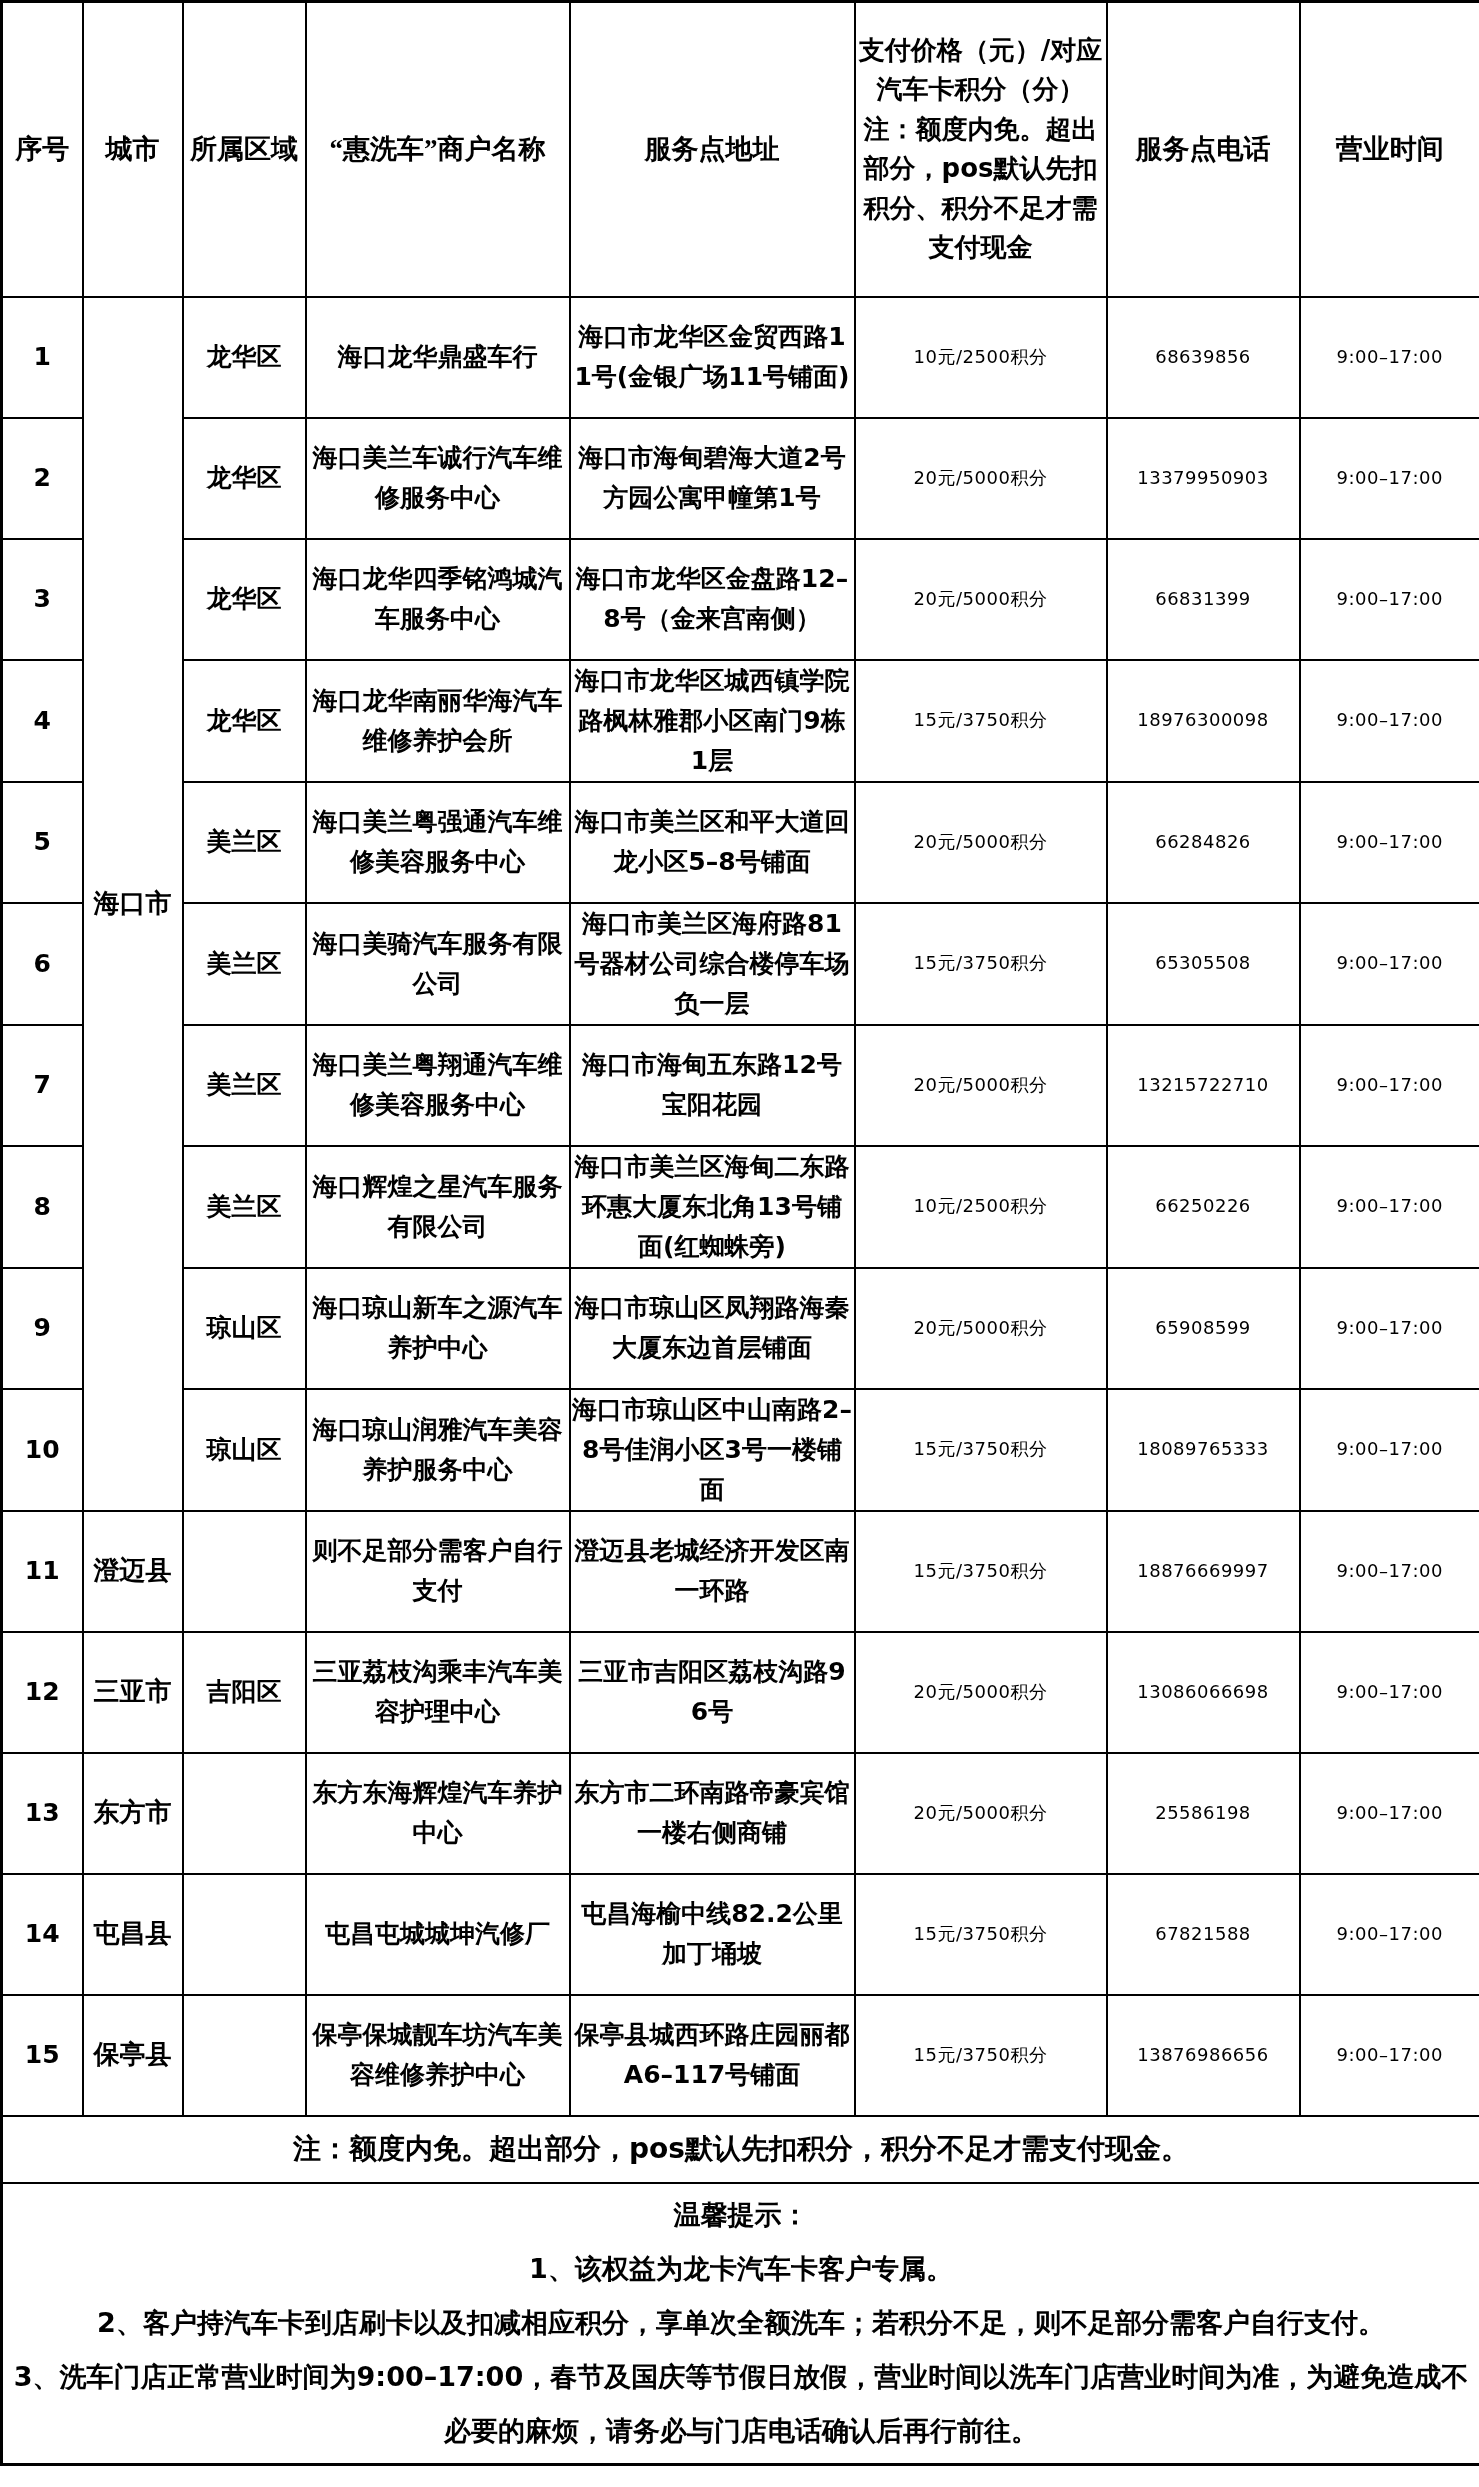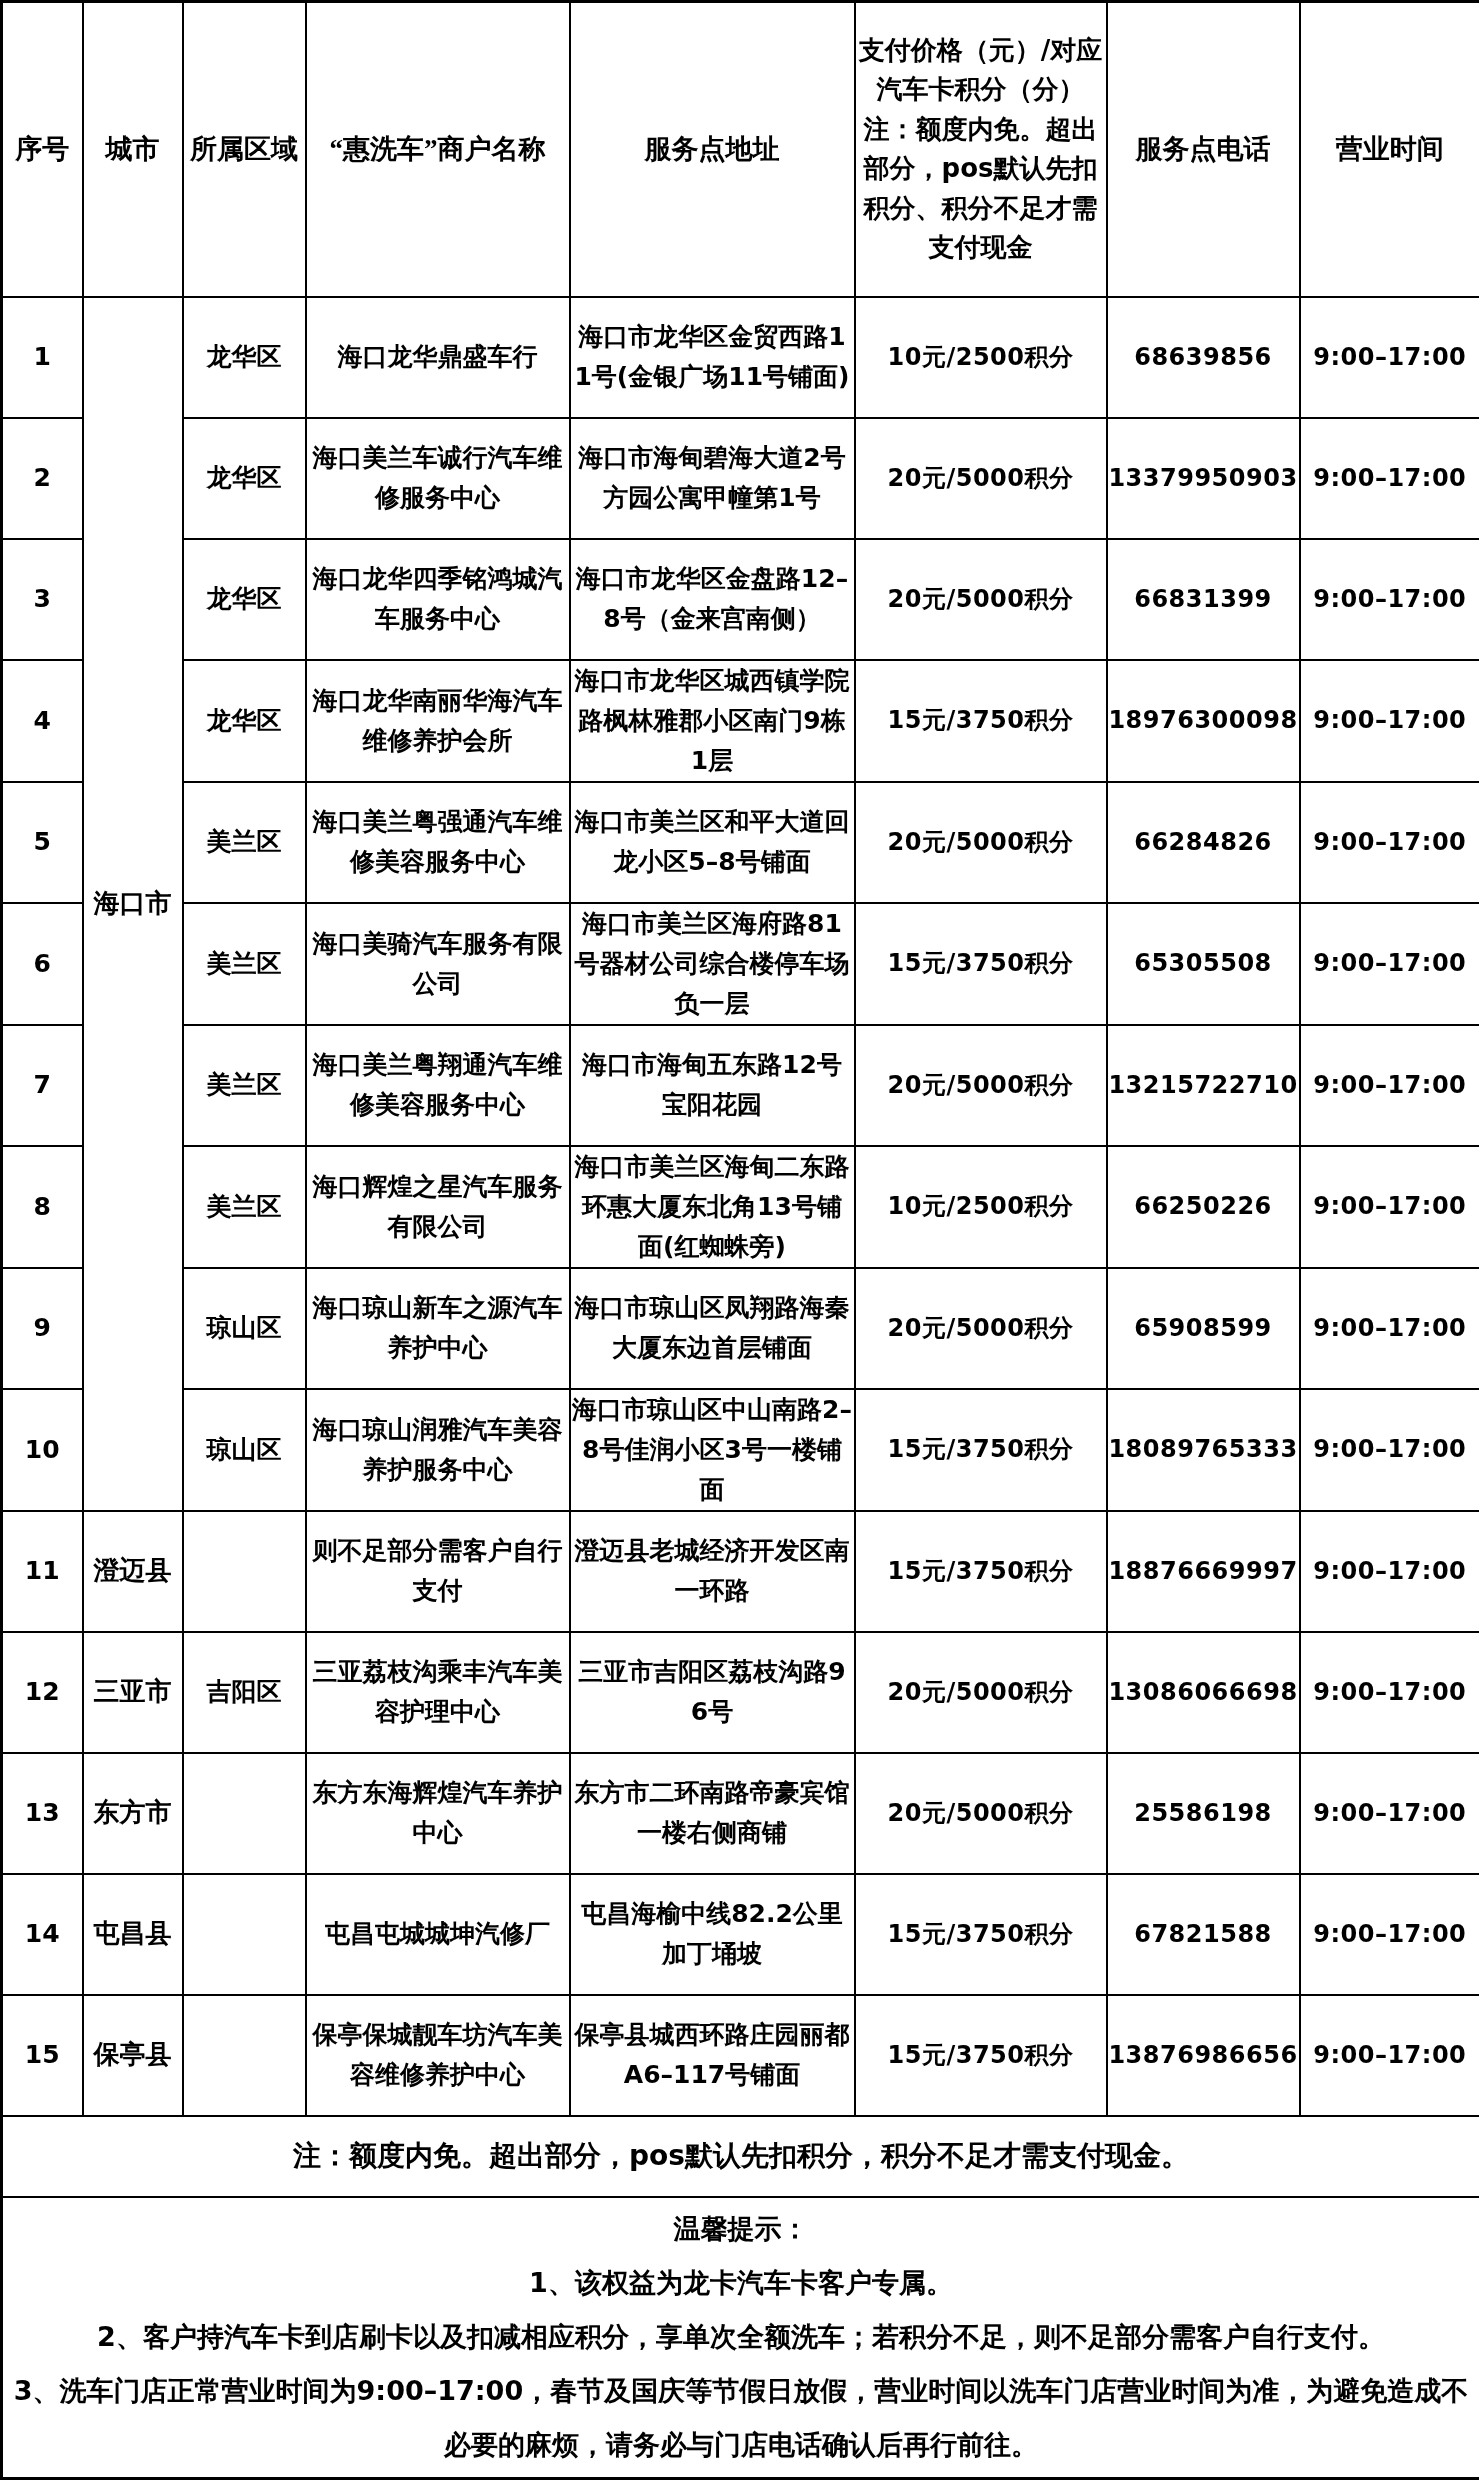--- a/index.html
+++ b/index.html
@@ -16,29 +16,29 @@
     border:2.9px solid #000;
     text-align:center;
     vertical-align:middle;
     padding:0;
     overflow:hidden;
     word-break:break-all;
   }
   table.grid{border:3.8px solid #000;}
   tr.header-row{height:295px;}
   tr.data-row{height:121px;}
-  tr.note-row{height:81px;}
+  tr.note-row{height:67px;}
   tr.tips-row{height:282px;}
   th.th{font-size:27px;font-weight:bold;line-height:1.5;font-family:Liberation Serif, serif;}
   th.th-price{font-size:26px;font-weight:bold;line-height:1.52;padding:0 5.7px;}
   td.c{font-size:25px;font-weight:bold;line-height:1.6;}
   td.c-city{font-size:26px;margin-left:38px;}
   td.c-merchant{padding:0 9.6px;border-radius:11px;}
   td.c-address{padding:0 13.4px;}
-  td.c-num{font-weight:bold;font-size:24px;letter-spacing:0.5px;}
+  td.c-num{font-weight:normal;font-size:18px;letter-spacing:0.5px;}
   td.c-note{font-size:28px;font-weight:bold;}
   td.c-tips{font-size:27px;font-weight:bold;line-height:2.0;padding:0 17px;margin-top:40px;}
   .tips-line{text-align:center;}
 </style>
 </head>
 <body>
 
 <div class="doc">
 <table class="grid">
   <colgroup>

